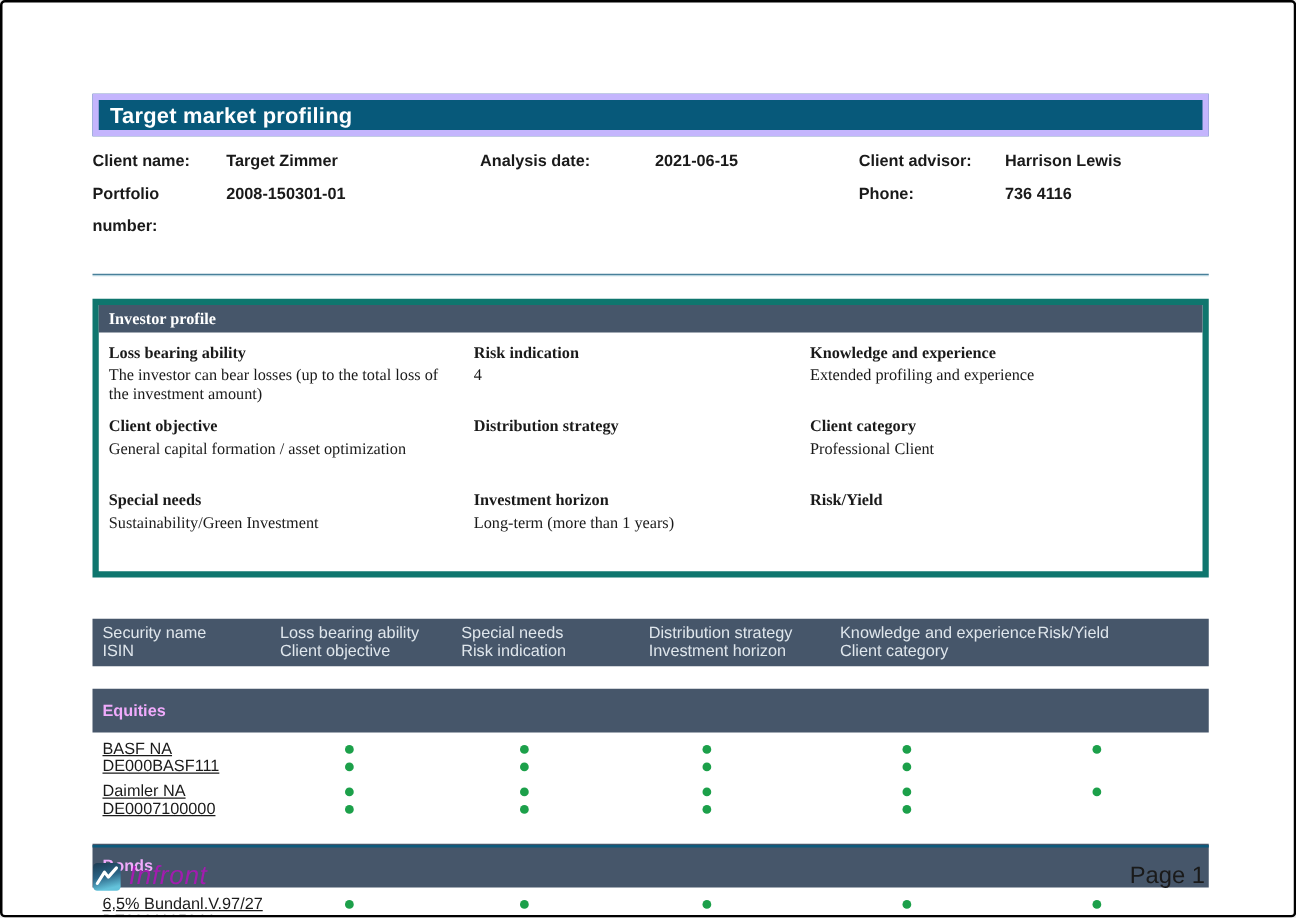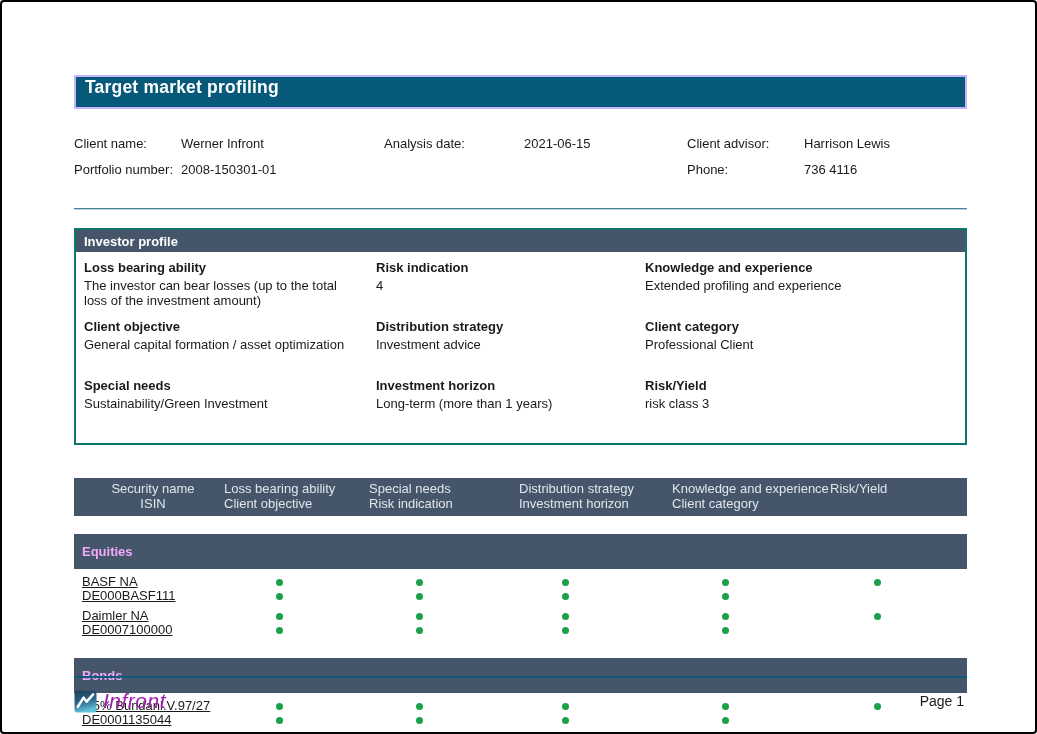--- a/index.html
+++ b/index.html
@@ -7,58 +7,59 @@
   .canvas {
     position:relative; width:1037px; height:734px; margin:0 auto;
     background:#fff; border:2px solid #000; border-radius:4px;
     font-family:"Liberation Sans", sans-serif; font-size:13px; color:#1a1a1a;
     overflow:hidden;
   }
   .content { position:absolute; left:72px; top:73px; width:893px; }
 
   
   .title-bar {
-    height:34px; background:var(--brand-teal); border:2px solid #c4b5fd;
-    display:flex; align-items:flex-start; padding-left:9px;
+    height:34px; background:var(--brand-teal); border:5px solid #c4b5fd;
+    display:flex; align-items:center; padding-left:9px;
   }
   .title-bar h1 { margin:0; font-size:17.5px; font-weight:bold; color:#fff; letter-spacing:.2px; }
 
   
   .client-grid {
-    margin-top:22px;
+    margin-top:7px;
     display:grid; grid-template-columns:107px 203px 140px 163px 117px 1fr;
     line-height:26px;
+    font-weight:bold;
   }
 
   
   .rule2 { margin-top:25px; }
   .rule2 .r-dark { height:1px; background:#49809a; }
   .rule2 .r-light { height:1px; background:#b8d4de; }
 
   
-  .profile-box { margin-top:18px; border:2px solid #0f766e; }
+  .profile-box { margin-top:18px; border:5px solid #0f766e;font-family:Liberation Serif, serif; }
   .section-bar {
     height:22px; background:var(--slate); color:#fff; font-weight:bold;
     display:flex; align-items:center; padding-left:8px; font-size:13px;
   }
   .profile-body {
     padding:8px 8px 6px 8px;
     display:grid; grid-template-columns:292px 269px 1fr;
     grid-auto-rows:59px;
   }
   .profile-item .p-label { font-weight:bold; line-height:16px; }
   .profile-item .p-value { margin-top:2px; line-height:15px; padding-right:14px; }
 
   
   .matrix-grid { display:grid; grid-template-columns:150px 145px 150px 153px 158px 1fr; }
   .matrix-header {
     margin-top:33px; background:var(--slate); color:#dfe6ec;
     padding:4px 0 5px 0; line-height:14.5px;
   }
-  .matrix-header .hc1 { padding-left:8px;text-align:center; }
+  .matrix-header .hc1 { padding-left:8px; }
 
   .group-bar {
     margin-top:18px; height:35px; background:var(--slate); color:#f0abfc; font-weight:bold;
     display:flex; align-items:center; padding-left:8px; font-size:13px;
   }
   .sec-row { margin-top:6px;text-decoration:underline; }
   .sec-row .name-cell { padding-left:8px; line-height:14px; font-size:13px; }
   .dot-cell { display:flex; flex-direction:column; }
   .dot-slot { height:14px; display:flex; align-items:center; }
   .dot { width:7px; height:7px; border-radius:50%; background:var(--dot-green); display:inline-block; }
@@ -67,35 +68,35 @@
   .c4 { padding-left:43px; }
   .c5 { padding-left:50px; }
   .c6 { padding-left:44px; }
 
   
   .footer { position:absolute; left:72px; width:893px; top:674px; }
   .footer-rule { height:2px; background:#0d5a7c; }
   .footer-row { margin-top:11px; display:flex; align-items:center; justify-content:space-between; }
   .brand { display:flex; align-items:center; gap:6px; }
   .brand-name { font-size:21px; color:#a21caf; font-weight:500; letter-spacing:.5px;font-style:italic; }
-  .page-num { font-size:14px; color:#1a1a1a; padding-right:3px; }
+  .page-num { font-size:19px; color:#1a1a1a; padding-right:3px; }
 </style>
 </head>
 <body>
 
 <div class="canvas">
   <div class="content">
 
     <div class="title-bar">
       <h1>Target market profiling</h1>
     </div>
 
     <div class="client-grid">
       <div>Client name:</div>
-      <div>Werner Infront</div>
+      <div>Target Zimmer</div>
       <div>Analysis date:</div>
       <div>2021-06-15</div>
       <div>Client advisor:</div>
       <div>Harrison Lewis</div>
       <div>Portfolio number:</div>
       <div>2008-150301-01</div>
       <div></div>
         <div></div>
       <div>Phone:</div>
       <div>736 4116</div>
@@ -122,37 +123,35 @@
         <div class="profile-item">
           <div class="p-label">Knowledge and experience</div>
           <div class="p-value">Extended profiling and experience</div>
         </div>
         <div class="profile-item">
           <div class="p-label">Client objective</div>
           <div class="p-value">General capital formation / asset optimization</div>
         </div>
         <div class="profile-item">
           <div class="p-label">Distribution strategy</div>
-          <div class="p-value">Investment advice</div>
         </div>
         <div class="profile-item">
           <div class="p-label">Client category</div>
           <div class="p-value">Professional Client</div>
         </div>
         <div class="profile-item">
           <div class="p-label">Special needs</div>
           <div class="p-value">Sustainability/Green Investment</div>
         </div>
         <div class="profile-item">
           <div class="p-label">Investment horizon</div>
           <div class="p-value">Long-term (more than 1 years)</div>
         </div>
         <div class="profile-item">
           <div class="p-label">Risk/Yield</div>
-          <div class="p-value">risk class 3</div>
         </div>
       </div>
     </div>
 
     <div class="matrix-grid matrix-header">
       <div class="hc1">
         <div>Security name</div>
         <div>ISIN</div>
       </div>
       <div>

